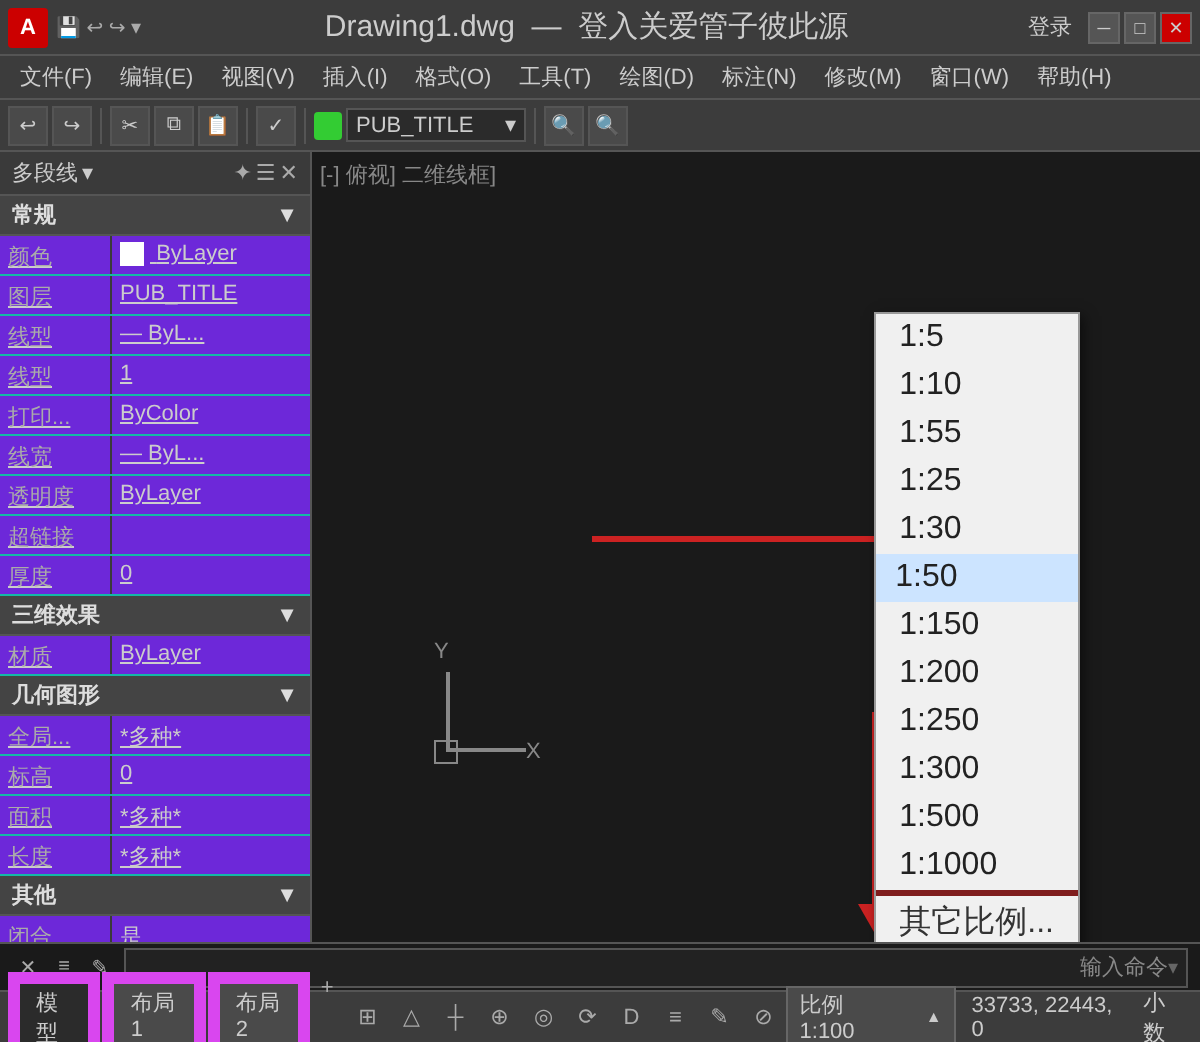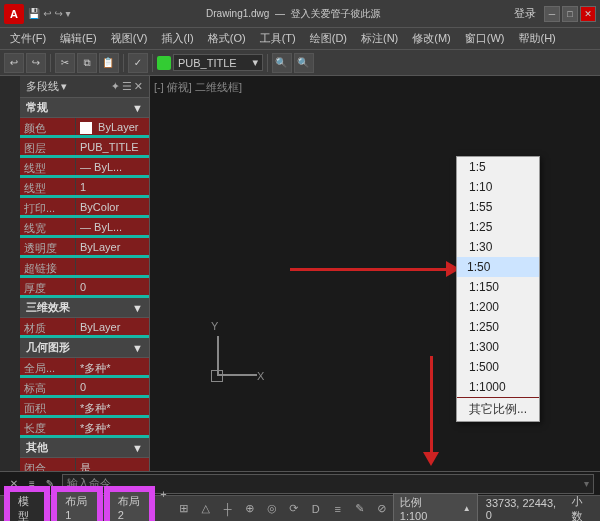--- a/index.html
+++ b/index.html
@@ -29,21 +29,21 @@
       color: white;
       font-weight: bold;
       font-size: 11px;
       display: flex; align-items: center; justify-content: center;
       border-radius: 2px;
       margin-right: 4px;
       flex-shrink: 0;
     }
     .title-bar-text {
       color: #ccc;
-      font-size: 10px;
+      font-size: 15px;
       flex: 1;
       text-align: center;
     }
     .title-bar-controls {
       display: flex; gap: 2px;
     }
     .title-btn {
       width: 16px; height: 16px;
       background: #555;
       border: 1px solid #666;
@@ -93,26 +93,25 @@
     .toolbar-sep { width: 1px; height: 18px; background: #555; margin: 0 2px; }
 
     
     .main-layout {
       display: flex;
       height: calc(521px - 28px - 22px - 26px - 24px - 26px);
     }
 
     
     .properties-panel {
-      width: 130px;
-      background: #7f1d1d;
+      width: 156px;
+      background: #6d28d9;
       border-right: 1px solid #555;
       overflow-y: auto;
       font-size: 11px;
-      margin-left: 20px;
     }
     .prop-header {
       background: #3a3a3a;
       padding: 3px 6px;
       border-bottom: 1px solid #555;
       display: flex;
       align-items: center;
       gap: 4px;
       font-size: 11px;
       color: #ccc;
@@ -123,22 +122,23 @@
       color: #ddd;
       font-weight: bold;
       border-bottom: 1px solid #555;
       display: flex;
       align-items: center;
       justify-content: space-between;
       gap: 12px;
     }
     .prop-row {
       display: flex;
-      border-bottom: 3px solid #14b8a6;
+      border-bottom: 1px solid #14b8a6;
       height: 20px;
+      text-decoration: underline;
     }
     .prop-label {
       width: 56px;
       padding: 3px 4px;
       color: #aaa;
       flex-shrink: 0;
       border-right: 1px solid #3a3a3a;
       overflow: hidden;
       white-space: nowrap;
     }
@@ -179,27 +179,27 @@
       top: 80px;
       background: #f0f0f0;
       border: 1px solid #999;
       box-shadow: 2px 2px 6px rgba(0,0,0,0.5);
       z-index: 100;
       min-width: 80px;
     }
     .scale-item {
       padding: 3px 12px;
       color: #222;
-      font-size: 12px;
+      font-size: 16px;
       cursor: pointer;
       white-space: nowrap;
     }
     .scale-item.selected { background: #cce4ff; padding-left: 10px; }
     .scale-item.other {
-      border-top: 1px solid #7f1d1d;
+      border-top: 3px solid #7f1d1d;
       color: #333;
     }
 
     
     .command-area {
       background: #1a1a1a;
       height: 24px;
       border-top: 1px solid #555;
       display: flex;
       align-items: center;
@@ -486,21 +486,21 @@
   </div>
 </div>
 
 <div class="command-area">
   <div class="command-icons">
     <div class="cmd-btn">✕</div>
     <div class="cmd-btn">≡</div>
     <div class="cmd-btn">✎</div>
   </div>
   <div style="display:flex;align-items:center;border:1px solid #555;background:#222;flex:1;height:20px;padding:0 4px;">
-    <span style="color:#888;font-size:11px;flex:1;">输入命令</span>
+    <span style="color:#888;font-size:11px;flex:1;text-align:right;">输入命令</span>
     <span style="color:#666;font-size:10px;">▾</span>
   </div>
 </div>
 
 <div class="status-bar">
   <div class="status-tabs">
     <div class="status-tab active">模型</div>
     <div class="status-tab">布局1</div>
     <div class="status-tab">布局2</div>
     <div class="status-tab-add">+</div>

